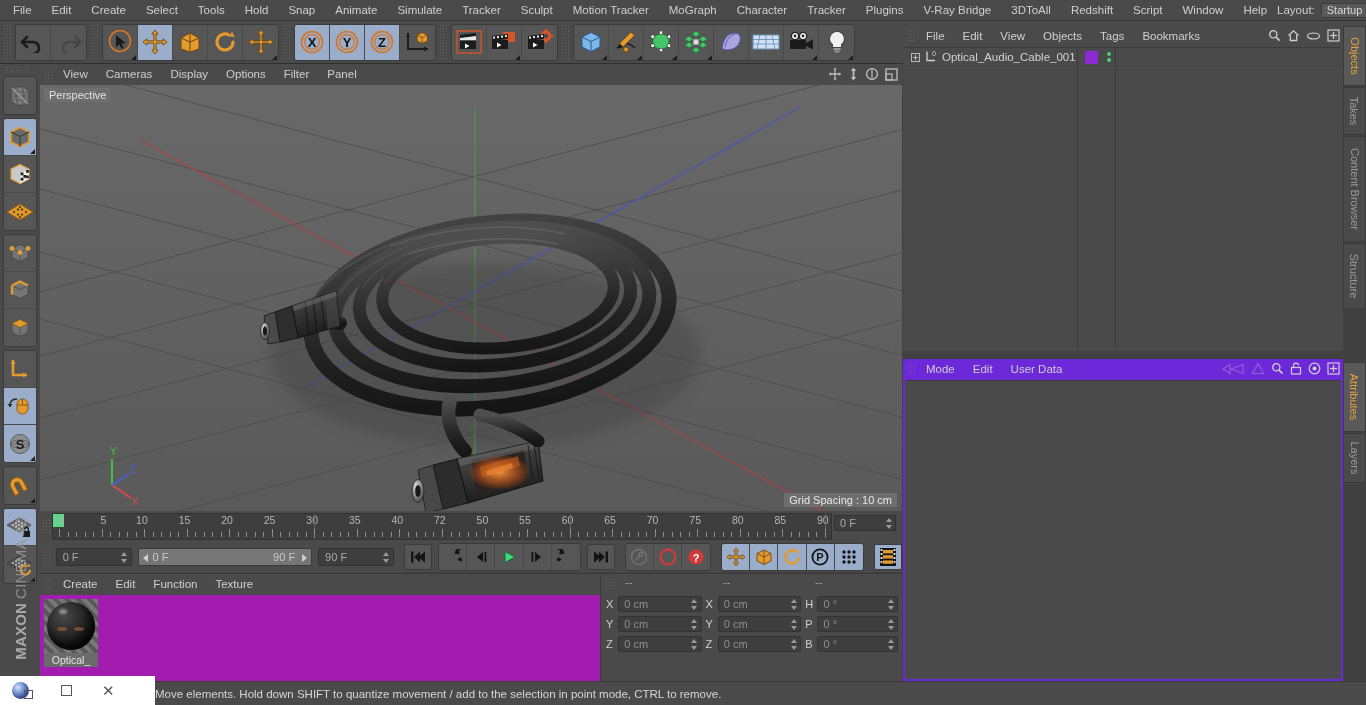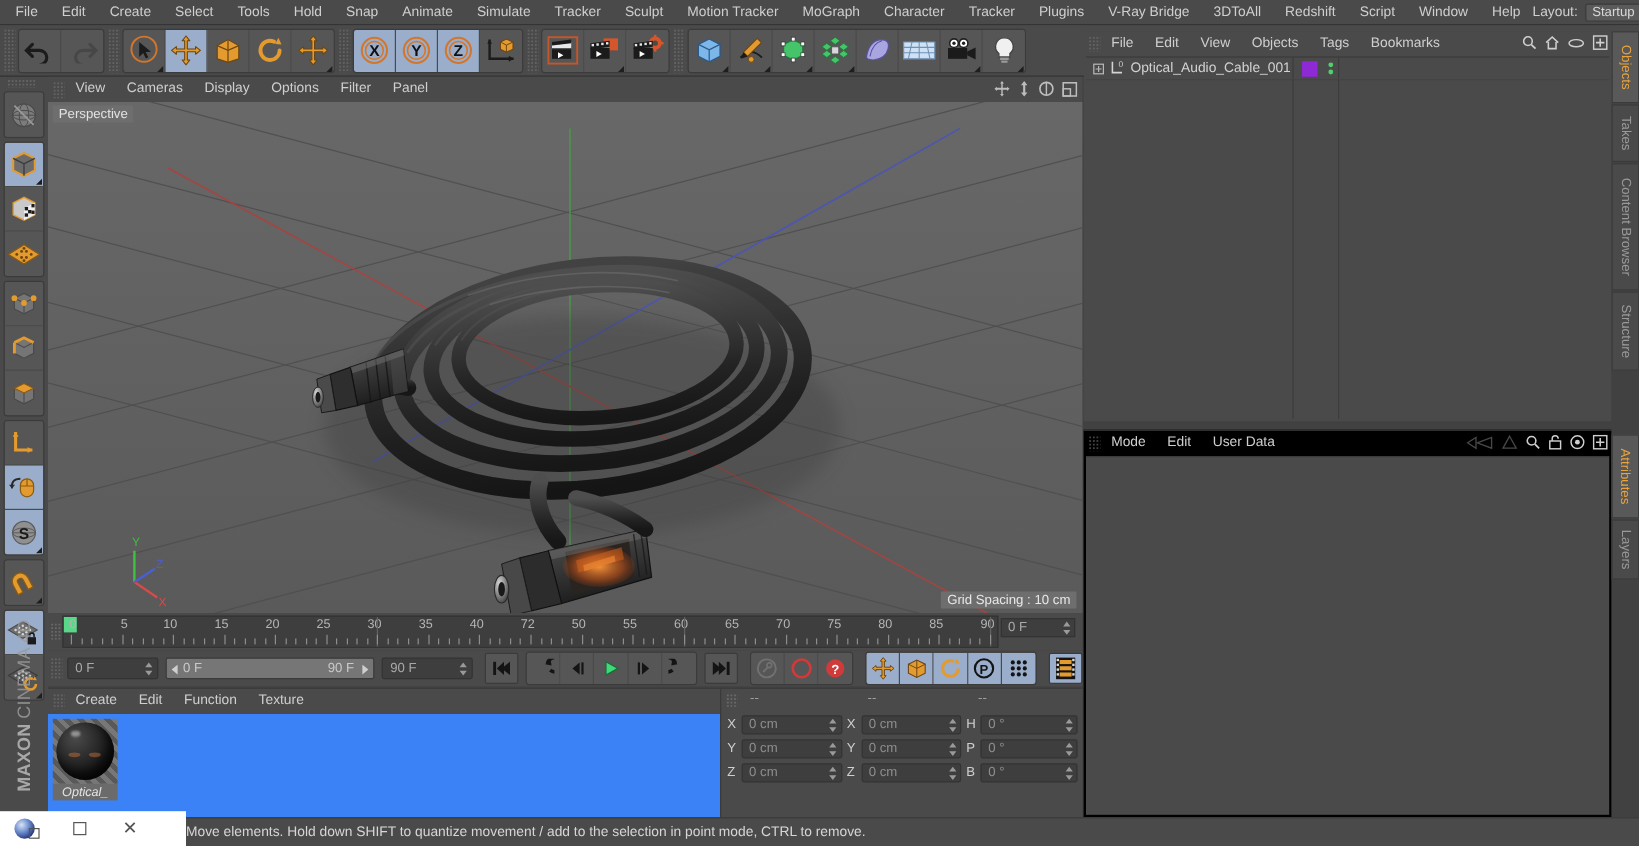--- a/index.html
+++ b/index.html
@@ -181,21 +181,21 @@
   .pgroup .pbtn:last-child { border-right:none; }
   .pgroup .pbtn.on { background:#9aaecb; }
 
   
   .matmgr {
     position:absolute; left:40px; top:573px; width:560px; height:110px;
     background:#4a4a4a; border-top:1px solid #3a3a3a;
   }
   .mm-header { height:21px; display:flex; align-items:center; }
   .mm-header .mi { padding:0 9px; line-height:21px; font-size:11.5px; color:#cfcfcf; }
-  .mm-body { position:absolute; left:0; top:21px; right:0; bottom:0; background:#3b82f6; padding:4px;font-style:italic; }
+  .mm-body { position:absolute; left:0; top:21px; right:0; bottom:0; background:#a21caf; padding:4px; }
   .mat-chip { width:54px; height:72px; position:relative; }
   .mat-thumb {
     width:54px; height:54px;
     background:
       repeating-linear-gradient(45deg,#777 0 4px,#595959 4px 8px);
     position:relative; overflow:hidden;
   }
   .mat-ball {
     position:absolute; left:3px; top:3px; width:48px; height:48px; border-radius:50%;
     background:radial-gradient(circle at 33% 27%, #4a4a4a 0%, #303030 32%, #1b1b1b 62%, #0c0c0c 100%);
@@ -274,21 +274,21 @@
   }
   .om-col-div { position:absolute; top:0; bottom:0; width:1px; background:#3c3c3c; }
   .om-name { color:#d2d2d2; font-size:11.5px; }
   .om-swatch { width:13px; height:13px; background:#8e29d6; }
   .om-dots { display:flex; flex-direction:column; gap:2px; margin-left:6px; }
   .om-dots i { width:4px; height:4px; border-radius:50%; background:#4fcf6f; display:block; }
 
   
   .attrmgr {
     position:absolute; left:903px; top:358px; width:440px; height:323px;
-    background:#000000; border-top:1px solid #3a3a3a;
+    background:#6d28d9; border-top:1px solid #3a3a3a;
   }
   .am-header { height:21px; display:flex; align-items:center; position:relative; }
   .am-header .mi { padding:0 9px; line-height:21px; font-size:11.5px; color:#cfcfcf; }
   .am-icons { position:absolute; right:3px; top:3px; display:flex; gap:6px; align-items:center; }
   .am-body { position:absolute; left:2px; top:21px; right:2px; bottom:2px; background:#4a4a4a; border-top:1px solid #3a3a3a;}
 
   
   .righttabs {
     position:absolute; right:0; top:26px; width:23px; height:655px;
     background:#414141;

